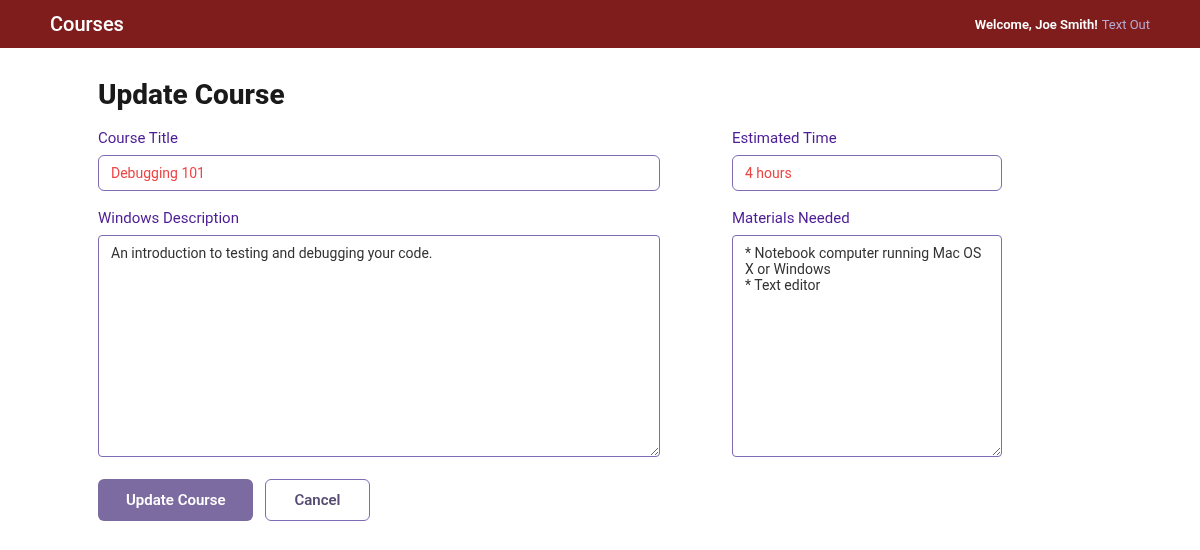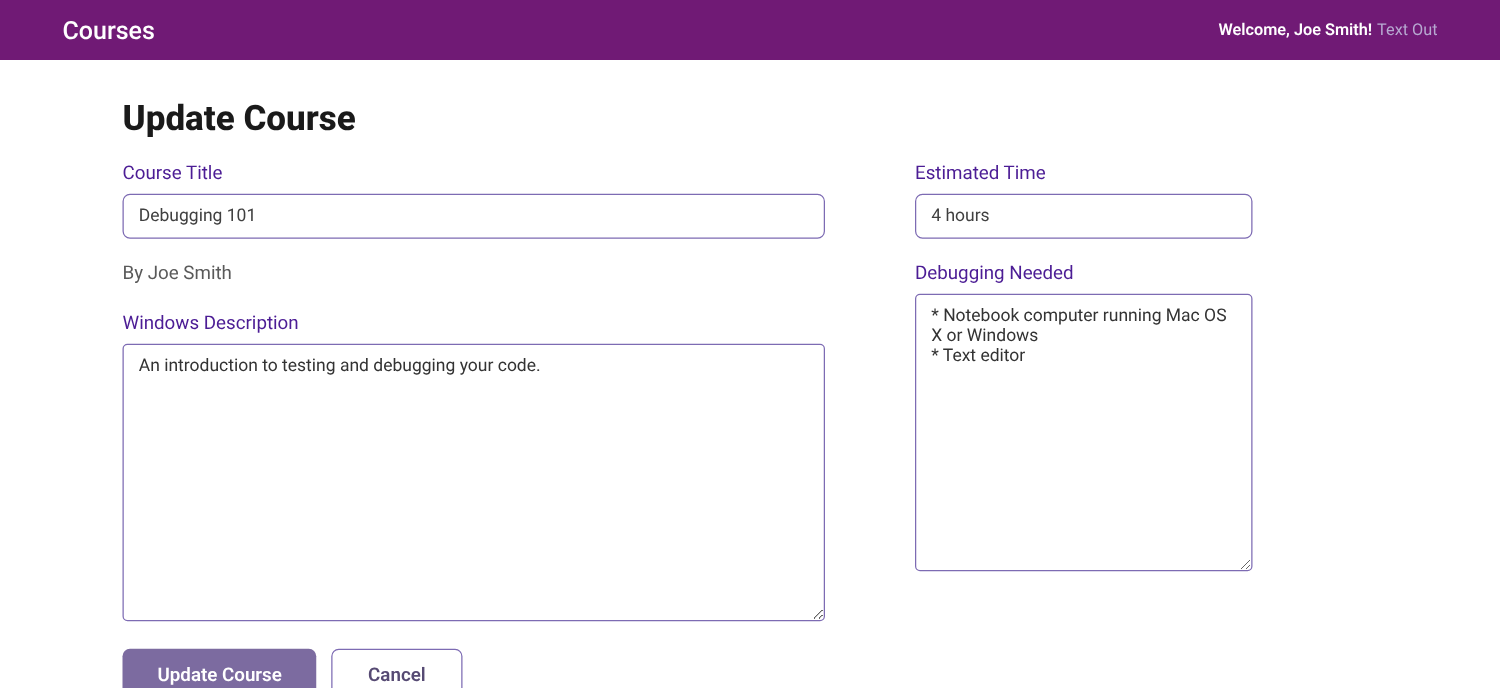--- a/index.html
+++ b/index.html
@@ -6,21 +6,21 @@
       box-sizing: border-box;
       margin: 0;
       padding: 0;
     }
     body {
       font-family: -apple-system, BlinkMacSystemFont, "Segoe UI", Roboto, Helvetica, Arial, sans-serif;
       background: #ffffff;
       color: #333;
     }
     .header {
-      background: #701a75;
+      background: #7f1d1d;
       color: #ffffff;
       height: 48px;
       display: flex;
       align-items: center;
       justify-content: flex-end;
       padding: 0 48px;
     }
     .header-inner {
       width: 100%;
       max-width: 1100px;
@@ -75,21 +75,21 @@
       color: #4c1d95;
       margin-bottom: 8px;
       display: block;
     }
     .text-input {
       width: 100%;
       border: 1px solid #7d6bb3;
       border-radius: 6px;
       padding: 9px 12px;
       font-size: 14px;
-      color: #404040;
+      color: #ef4444;
       font-family: inherit;
       outline: none;
     }
     .byline {
       font-size: 15px;
       color: #5a5a5a;
       margin: 18px 0 22px 0;
     }
     .textarea {
       width: 100%;
@@ -151,39 +151,38 @@
 <div class="container">
   <h1 class="page-title">Update Course</h1>
 
   <div class="form-row">
     <div class="col-left">
       <div class="mb-field">
         <label class="field-label">Course Title</label>
         <input type="text" class="text-input" value="Debugging 101" style="">
       </div>
 
-      <p class="byline">By Joe Smith</p>
 
       <div>
         <label class="field-label">Windows Description</label>
         <textarea class="textarea textarea-desc" style="">An introduction to testing and debugging your code.</textarea>
       </div>
 
       <div class="button-row">
         <button class="btn btn-primary">Update Course</button>
         <button class="btn btn-secondary">Cancel</button>
       </div>
     </div>
 
     <div class="col-right">
       <div class="mb-field">
         <label class="field-label">Estimated Time</label>
         <input type="text" class="text-input" value="4 hours" style="">
       </div>
 
       <div>
-        <label class="field-label">Debugging Needed</label>
+        <label class="field-label">Materials Needed</label>
         <textarea class="textarea textarea-materials" style="">* Notebook computer running Mac OS X or Windows
 * Text editor</textarea>
       </div>
     </div>
   </div>
 </div>
 
 </body></html>

